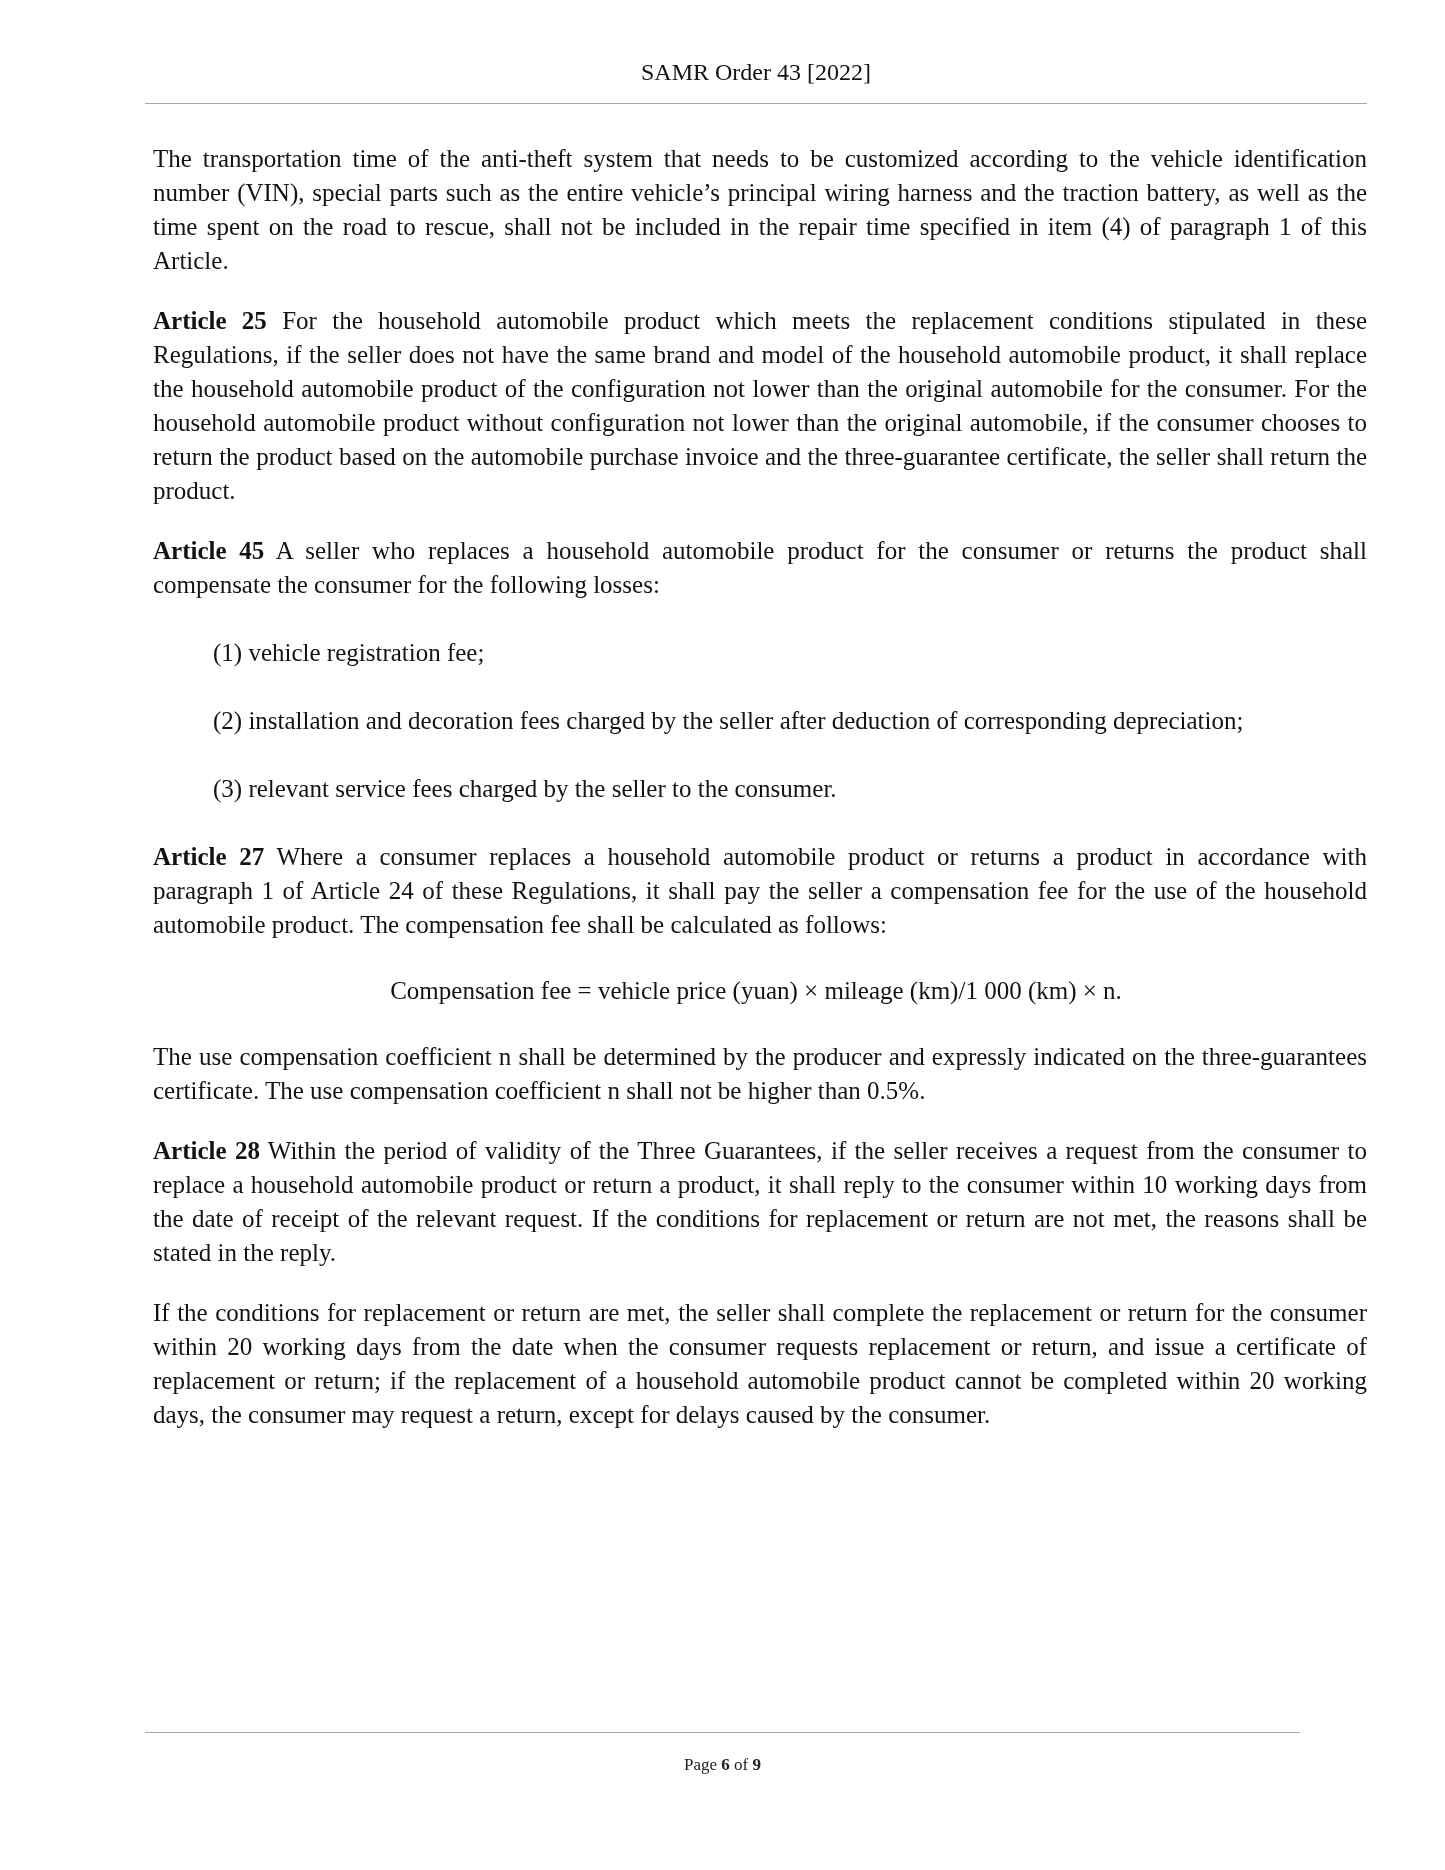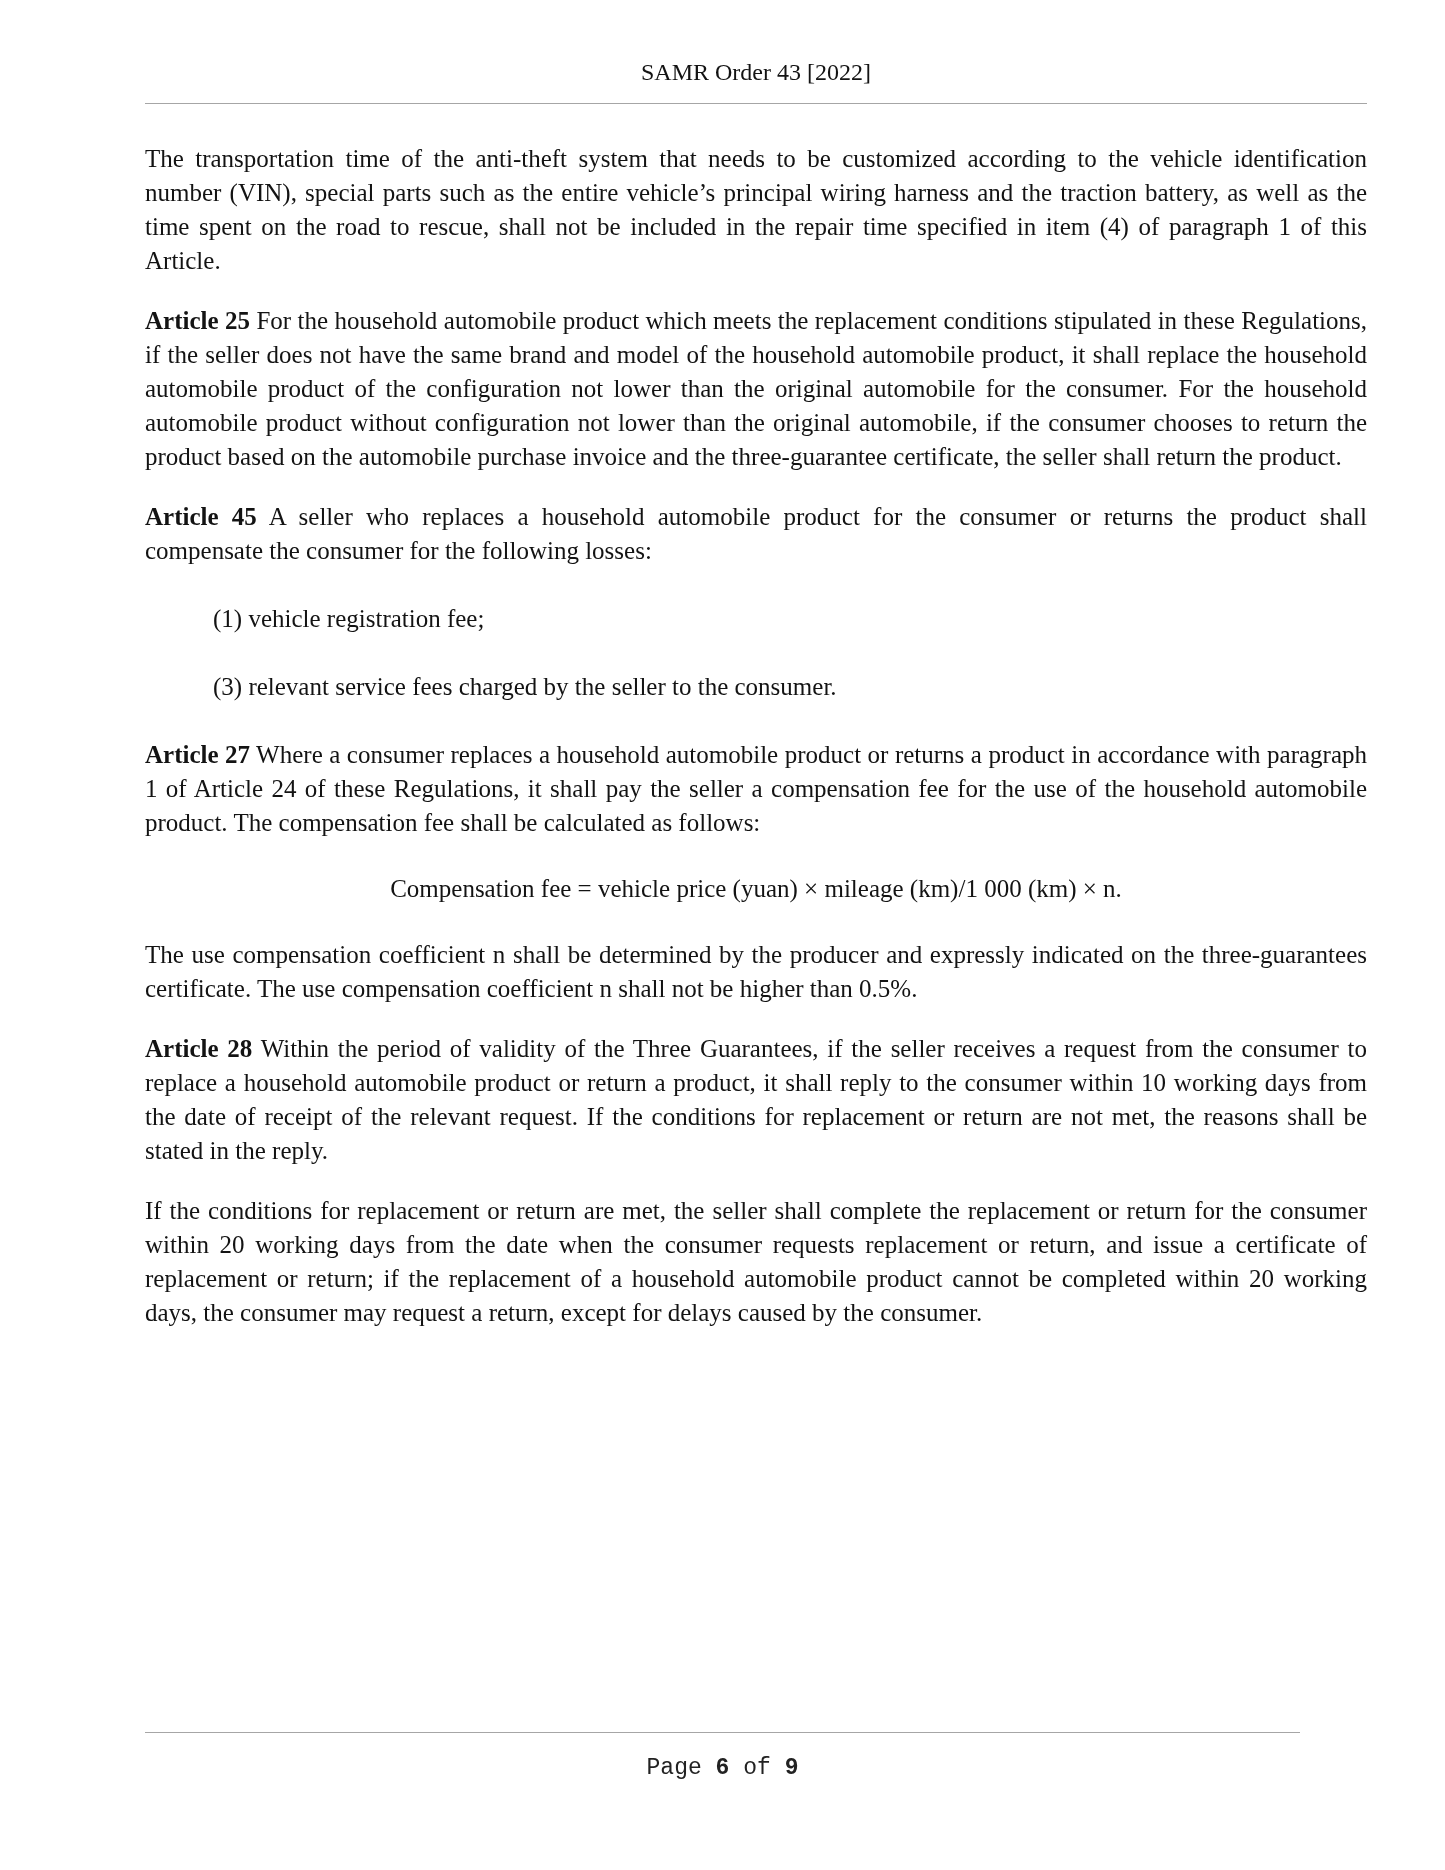--- a/index.html
+++ b/index.html
@@ -23,21 +23,21 @@
   }
   .divider {
     height: 1px;
     background: #a6a6a6;
   }
   .content { margin-top: 38px; }
   .para {
     font-size: 25px;
     line-height: 1.36;
     text-align: justify;
-    margin: 0 0 26px 0;
+    margin: 0 0 26px 8px;
   }
   .label { font-weight: bold; }
   .indent-first { text-indent: 47px; }
   .list-item {
     font-size: 25px;
     line-height: 1.36;
     text-align: justify;
     margin: 34px 0 34px 68px;
     padding-left: 42px;
     text-indent: -42px;
@@ -49,22 +49,22 @@
     margin: 32px 0;
   }
   .footer {
     position: absolute;
     left: 145px;
     right: 145px;
     top: 1732px;
   }
   .footer-text {
     text-align: center;
-    font-family: Liberation Mono, monospace;
-    font-size: 23px;
+    font-family: Liberation Serif, serif;
+    font-size: 17px;
     margin-top: 22px;
     color: #222222;
   }
   .footer-text .num { font-weight: bold; }
 </style>
 </head>
 <body>
 
 <div class="page">
 
@@ -76,20 +76,21 @@
   <div class="content">
 
     <p class="para"><span>The transportation time of the anti-theft system that needs to be customized according to the vehicle identification number (VIN), special parts such as the entire vehicle’s principal wiring harness and the traction battery, as well as the time spent on the road to rescue, shall not be included in the repair time specified in item (4) of paragraph 1 of this Article.</span></p>
 
     <p class="para"><b class="label">Article 25</b> <span>For the household automobile product which meets the replacement conditions stipulated in these Regulations, if the seller does not have the same brand and model of the household automobile product, it shall replace the household automobile product of the configuration not lower than the original automobile for the consumer. For the household automobile product without configuration not lower than the original automobile, if the consumer chooses to return the product based on the automobile purchase invoice and the three-guarantee certificate, the seller shall return the product.</span></p>
 
     <p class="para"><b class="label">Article 45</b> <span>A seller who replaces a household automobile product for the consumer or returns the product shall compensate the consumer for the following losses:</span></p>
 
     <p class="list-item"><span>(1)</span> <span>vehicle registration fee;</span></p>
 
+    <p class="list-item"><span>(2)</span> <span>installation and decoration fees charged by the seller after deduction of corresponding depreciation;</span></p>
 
     <p class="list-item"><span>(3)</span> <span>relevant service fees charged by the seller to the consumer.</span></p>
 
 
     <p class="para"><b class="label">Article 27</b> <span>Where a consumer replaces a household automobile product or returns a product in accordance with paragraph 1 of Article 24 of these Regulations, it shall pay the seller a compensation fee for the use of the household automobile product. The compensation fee shall be calculated as follows:</span></p>
 
     <p class="formula">Compensation fee = vehicle price (yuan) × mileage (km)/1 000 (km) × n.</p>
 
     <p class="para"><span>The use compensation coefficient n shall be determined by the producer and expressly indicated on the three-guarantees certificate. The use compensation coefficient n shall not be higher than 0.5%.</span></p>
 

